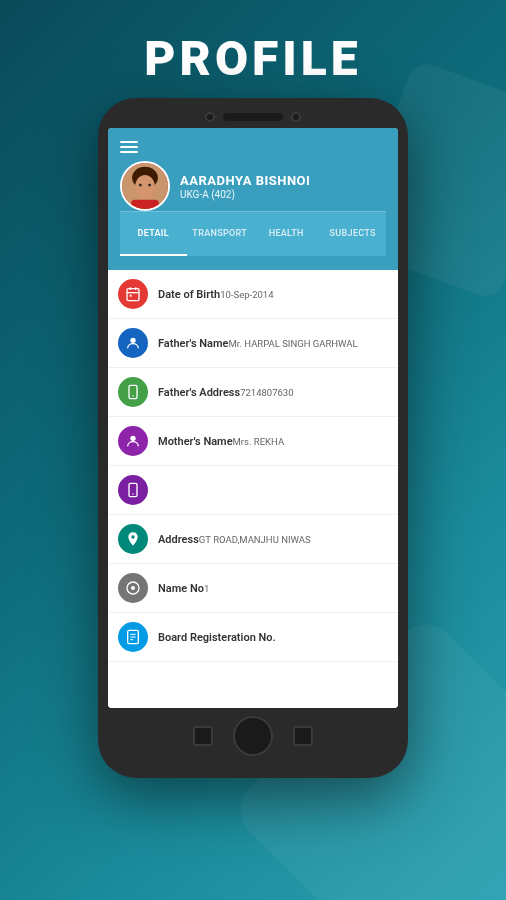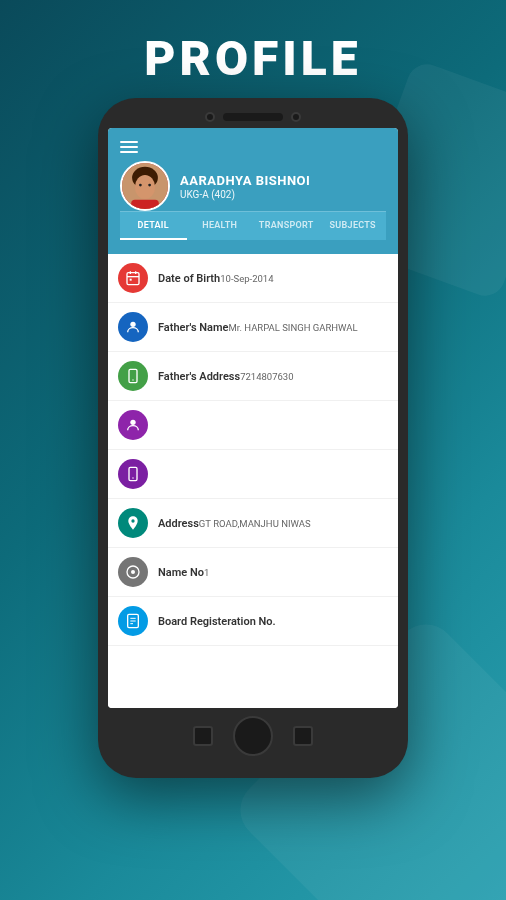--- a/index.html
+++ b/index.html
@@ -179,21 +179,21 @@
     
     .nav-tabs {
       background: #4ab0d0;
       display: flex;
       border-top: 1px solid rgba(255,255,255,0.2);
     }
 
     .nav-tab {
       flex: 1;
       text-align: center;
-      padding: 8px 2px;
+      padding: 16px 2px;
       font-size: 9px;
       font-weight: 600;
       color: rgba(255,255,255,0.75);
       letter-spacing: 0.3px;
       cursor: pointer;
       border-bottom: 2px solid transparent;
     }
 
     .nav-tab.active {
       color: white;
@@ -289,22 +289,22 @@
           </svg>
         </div>
         <div class="profile-info">
           <div class="profile-name">AARADHYA BISHNOI</div>
           <div class="profile-class">UKG-A (402)</div>
         </div>
       </div>
 
       <div class="nav-tabs">
         <div class="nav-tab active">DETAIL</div>
+        <div class="nav-tab">TRANSPORT</div>
         <div class="nav-tab">HEALTH</div>
-        <div class="nav-tab">TRANSPORT</div>
         <div class="nav-tab">SUBJECTS</div>
       </div>
     </div>
 
     <div class="content-area">
 
       <div class="info-row">
         <div class="icon-circle ic-red">
           <svg width="16" height="16" viewBox="0 0 24 24" fill="white">
             <rect x="3" y="4" width="18" height="18" rx="2" ry="2" stroke="white" stroke-width="2" fill="none"></rect>
@@ -345,20 +345,24 @@
           <div class="row-value">7214807630</div>
         </div>
       </div>
 
       <div class="info-row">
         <div class="icon-circle ic-purple">
           <svg width="16" height="16" viewBox="0 0 24 24" fill="white">
             <circle cx="12" cy="8" r="4" fill="white"></circle>
             <path d="M4 20c0-4 3.6-7 8-7s8 3 8 7" stroke="white" stroke-width="2" fill="none"></path>
           </svg>
+        </div>
+        <div class="row-text">
+          <div class="row-label">Mother's Name</div>
+          <div class="row-value">Mrs. REKHA</div>
         </div>
       </div>
 
       <div class="info-row">
         <div class="icon-circle ic-purple2">
           <svg width="16" height="16" viewBox="0 0 24 24" fill="white">
             <rect x="6" y="2" width="12" height="20" rx="2" fill="none" stroke="white" stroke-width="2"></rect>
             <circle cx="12" cy="18" r="1" fill="white"></circle>
           </svg>
         </div>

